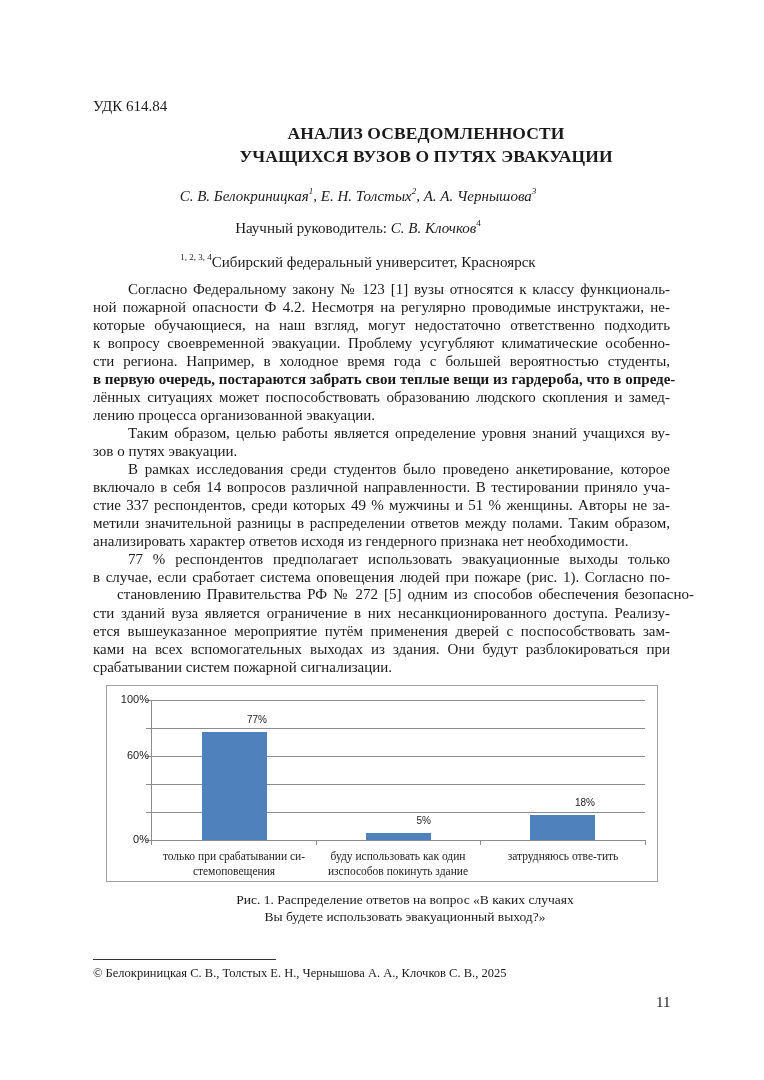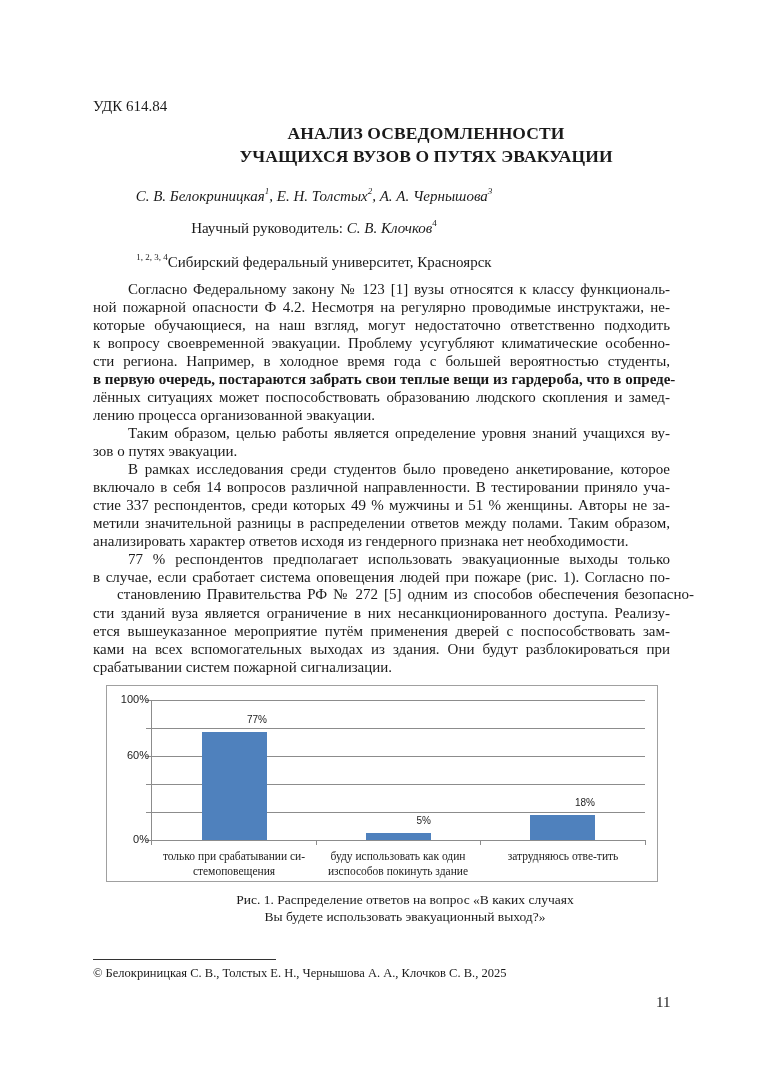--- a/index.html
+++ b/index.html
@@ -1,21 +1,21 @@
 <!DOCTYPE html>
 <html><head>
 <meta charset="utf-8">
 <style>
   html, body { margin: 0; padding: 0; background: #ffffff; }
   body { width: 764px; height: 1080px; position: relative; overflow: hidden;
          font-family: "Liberation Serif", "DejaVu Serif", serif; color: #1a1a1a; }
   .abs { position: absolute; white-space: nowrap; }
   .udk { left: 93px; top: 98px; font-size: 15px; }
   .title { left: 0; width: 764px; text-align: center; font-weight: bold; font-size: 17.5px; letter-spacing: 0.1px; padding-left: 44px; }
-  .center { left: 0; width: 628px; text-align: center; font-size: 15px; }
+  .center { left: 0; width: 628px; text-align: center; font-size: 15px; padding-left: 44px; }
   .it { font-style: italic; }
   sup { font-size: 9px; line-height: 0; position: relative; top: -1px; vertical-align: super; }
   .line { left: 93px; width: 577px; font-size: 15px; text-align: justify; text-align-last: justify; height: 18px; line-height: 18px; }
   .line.ind { left: 128px; width: 542px; }
   .line.last { text-align-last: left; }
 
   
   .chart-frame { position: absolute; left: 106px; top: 685px; width: 552px; height: 197px;
                  border: 1px solid #a0a0a0; box-sizing: border-box; background: #fff; }
   .grid { position: absolute; left: 151px; width: 494px; height: 0; border-top: 1px solid #8c8c8c; }

